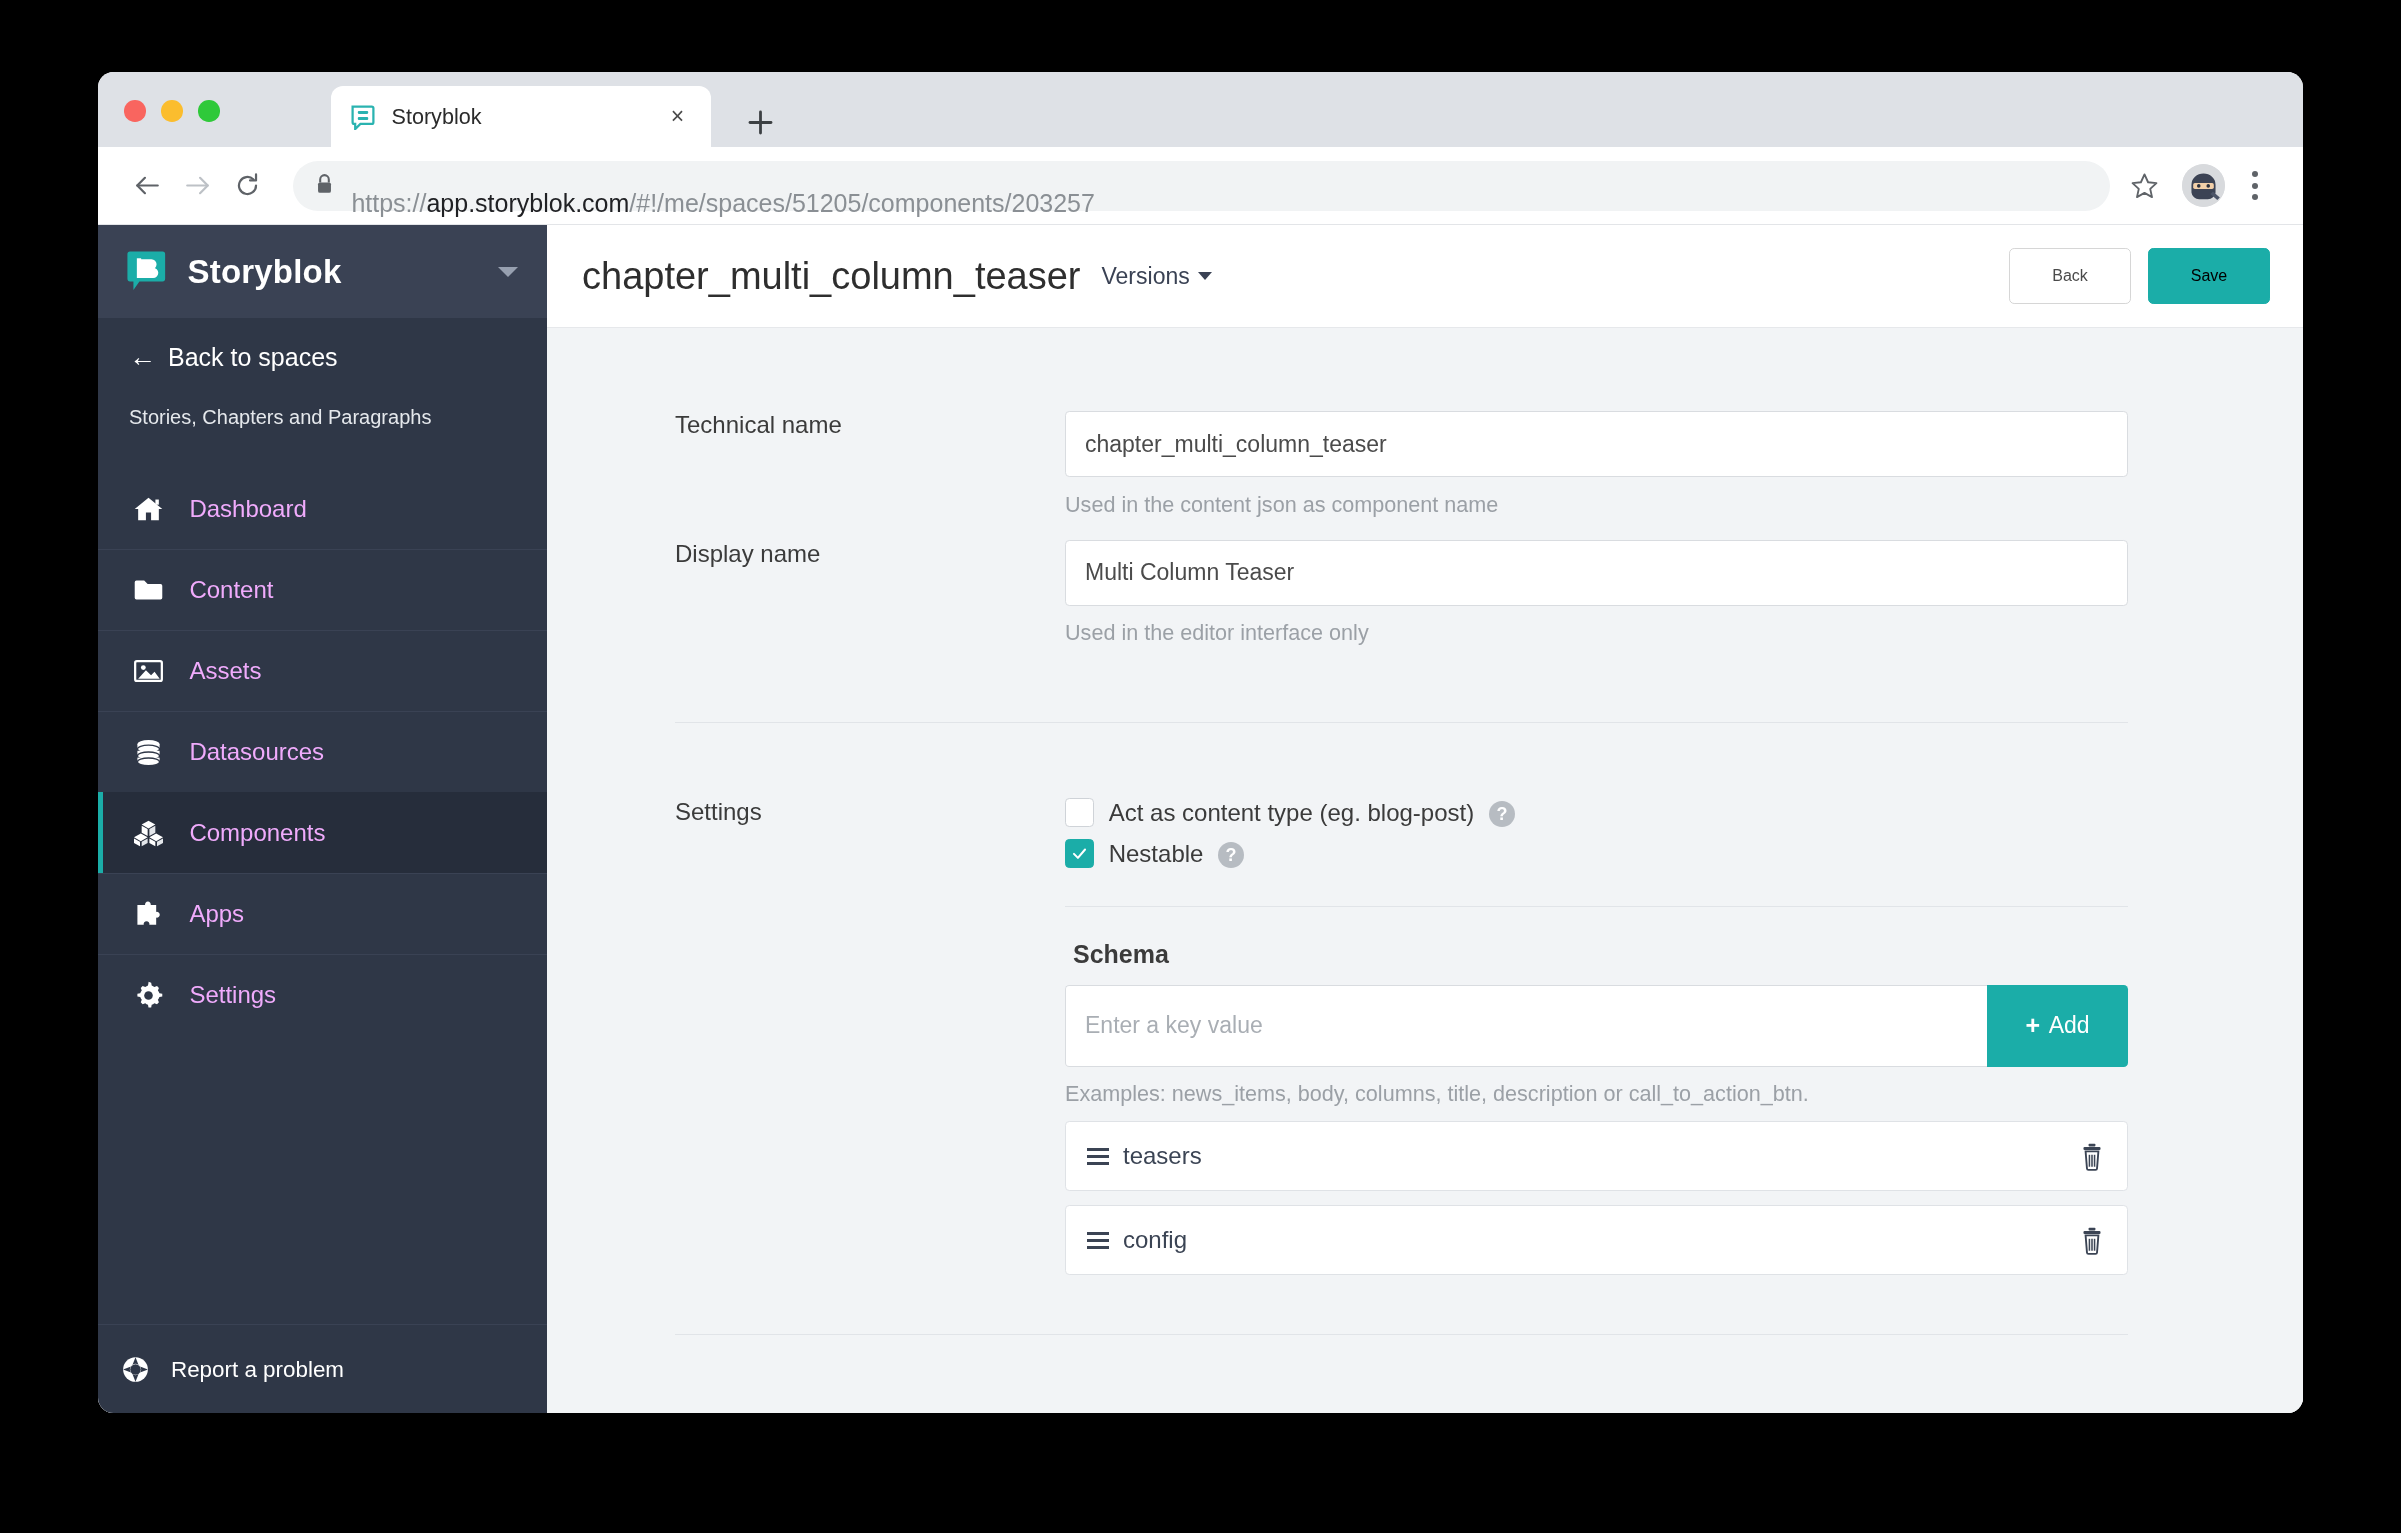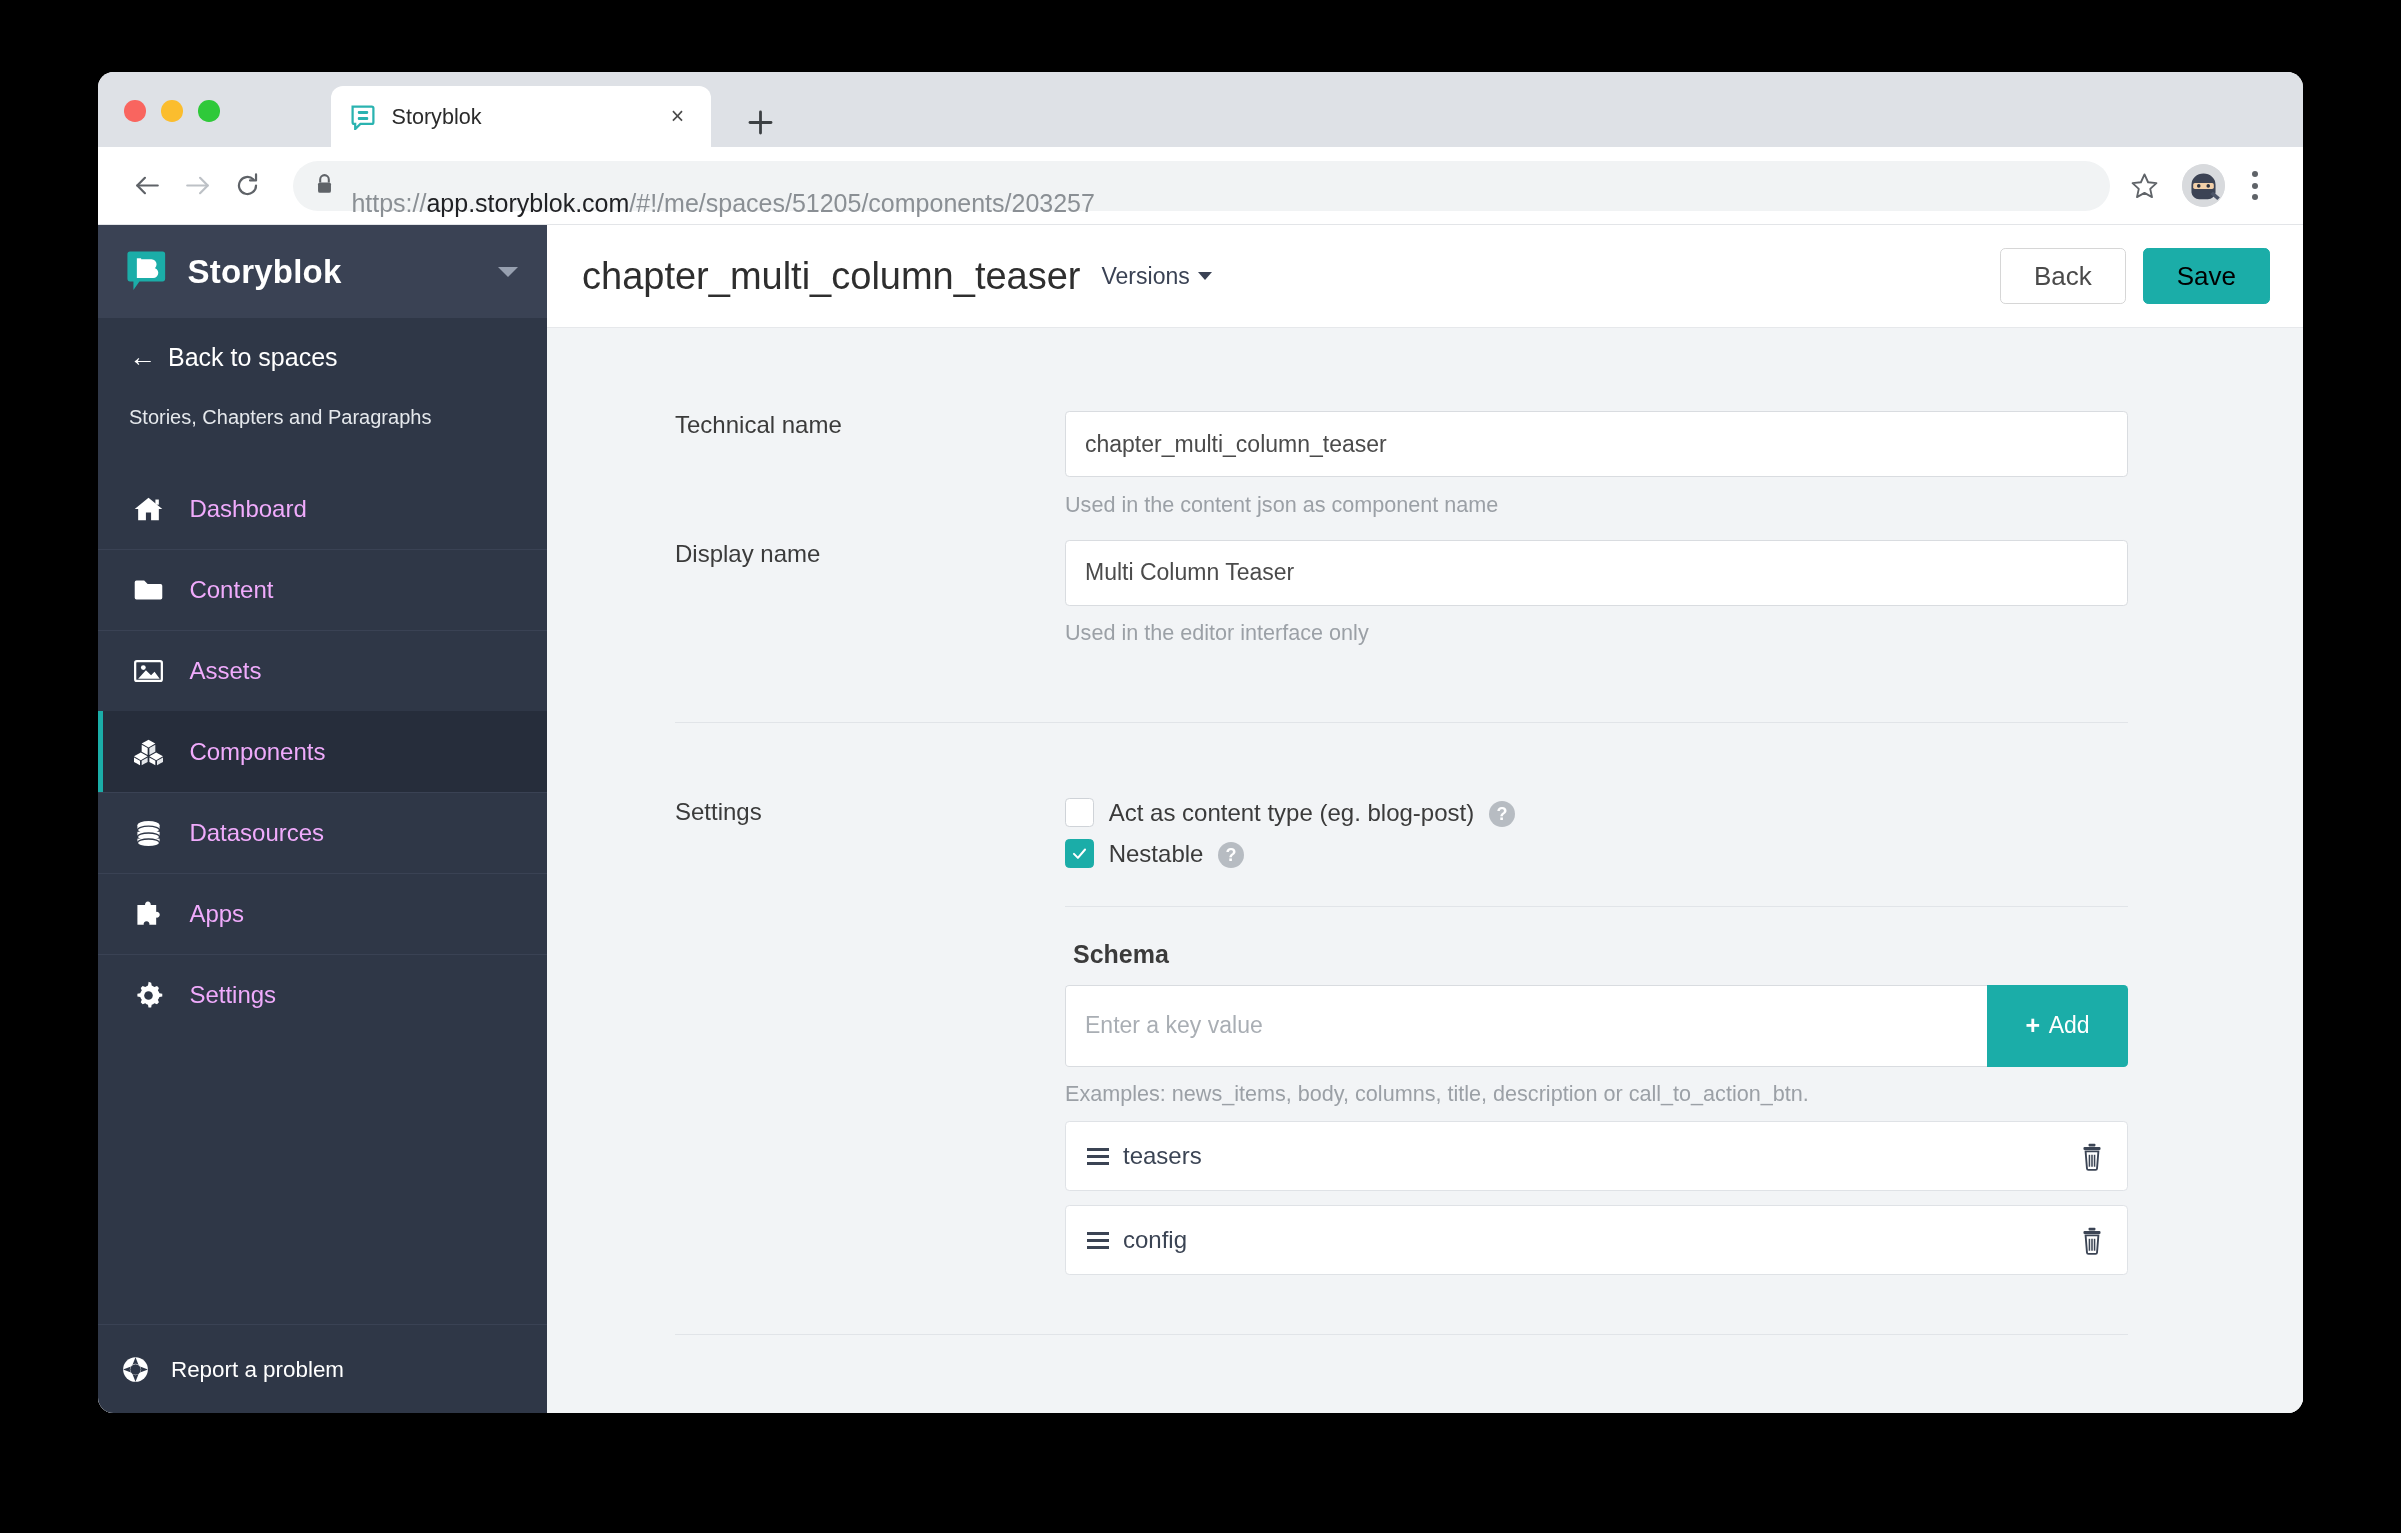--- a/index.html
+++ b/index.html
@@ -254,21 +254,21 @@
     gap: 7.8px;
     font-size: 23px;
     color: #3a4254;
     white-space: nowrap;
   }
   #versions-dropdown .caret { width: 0; height: 0; border-left: 7.8px solid transparent; border-right: 7.8px solid transparent; border-top: 8.6px solid #3a4254; }
   .header-spacer { flex: 1; }
   .btn {
     height: 56px;
     border-radius: 5.2px;
-    font-size: 26px;
+    font-size: 16px;
     display: flex;
     align-items: center;
     justify-content: center;
     padding: 1px 33px;
     white-space: nowrap;
   }
   #back-button {
     background: #ffffff;
     color: #4a4a4a;
     border: 0.9px solid #d6d6d6;
@@ -547,52 +547,52 @@
 
         <div class="nav-item">
           <span class="nav-icon">
             <svg viewBox="0 0 36 30" width="31" height="26">
               <rect x="2.5" y="3.5" width="31" height="23" rx="2" fill="none" stroke="#ffffff" stroke-width="2.6"></rect>
               <circle cx="12" cy="11" r="2.8" fill="#ffffff"></circle>
               <path d="M6 24 L15 14 L21 20 L25 16 L31 24 Z" fill="#ffffff"></path>
             </svg>
           </span>
           <span>Assets</span>
+        </div>
+
+        <div class="nav-item">
+          <span class="nav-icon">
+            <svg viewBox="0 0 36 34" width="31" height="29">
+              <ellipse cx="18" cy="7" rx="13" ry="4.6" fill="#ffffff"></ellipse>
+              <rect x="5" y="7" width="26" height="6" fill="#ffffff"></rect>
+              <ellipse cx="18" cy="13" rx="13" ry="4.6" fill="#ffffff" stroke="#2f3747" stroke-width="1.6"></ellipse>
+              <rect x="5" y="15" width="26" height="6" fill="#ffffff"></rect>
+              <ellipse cx="18" cy="21" rx="13" ry="4.6" fill="#ffffff" stroke="#2f3747" stroke-width="1.6"></ellipse>
+              <rect x="5" y="23" width="26" height="5" fill="#ffffff"></rect>
+              <ellipse cx="18" cy="28" rx="13" ry="4.6" fill="#ffffff" stroke="#2f3747" stroke-width="1.6"></ellipse>
+            </svg>
+          </span>
+          <span>Datasources</span>
         </div>
 
         <div class="nav-item active">
           <span class="nav-icon">
             <svg viewBox="0 0 38 34" width="33" height="29">
               <path d="M19 2 L27 6.5 L19 11 L11 6.5 Z" fill="#ffffff"></path>
               <path d="M11 7.8 L18 11.8 V20 L11 16 Z" fill="#ffffff"></path>
               <path d="M27 7.8 L20 11.8 V20 L27 16 Z" fill="#e3e6ea"></path>
               <path d="M10 17 L18 21.5 L10 26 L2 21.5 Z" fill="#ffffff"></path>
               <path d="M2 22.8 L9 26.8 V32 L2 28 Z" fill="#ffffff"></path>
               <path d="M18 22.8 L11 26.8 V32 L18 28 Z" fill="#e3e6ea"></path>
               <path d="M28 17 L36 21.5 L28 26 L20 21.5 Z" fill="#ffffff"></path>
               <path d="M20 22.8 L27 26.8 V32 L20 28 Z" fill="#ffffff"></path>
               <path d="M36 22.8 L29 26.8 V32 L36 28 Z" fill="#e3e6ea"></path>
             </svg>
           </span>
           <span>Components</span>
-        </div>
-
-        <div class="nav-item">
-          <span class="nav-icon">
-            <svg viewBox="0 0 36 34" width="31" height="29">
-              <ellipse cx="18" cy="7" rx="13" ry="4.6" fill="#ffffff"></ellipse>
-              <rect x="5" y="7" width="26" height="6" fill="#ffffff"></rect>
-              <ellipse cx="18" cy="13" rx="13" ry="4.6" fill="#ffffff" stroke="#2f3747" stroke-width="1.6"></ellipse>
-              <rect x="5" y="15" width="26" height="6" fill="#ffffff"></rect>
-              <ellipse cx="18" cy="21" rx="13" ry="4.6" fill="#ffffff" stroke="#2f3747" stroke-width="1.6"></ellipse>
-              <rect x="5" y="23" width="26" height="5" fill="#ffffff"></rect>
-              <ellipse cx="18" cy="28" rx="13" ry="4.6" fill="#ffffff" stroke="#2f3747" stroke-width="1.6"></ellipse>
-            </svg>
-          </span>
-          <span>Datasources</span>
         </div>
 
         <div class="nav-item">
           <span class="nav-icon">
             <svg viewBox="0 0 36 34" width="31" height="29">
               <path d="M5 6 h9 a3.4 3.4 0 1 1 6.6 0 H27 v8 a3.4 3.4 0 1 1 0 6.6 V29 h-8 a3.4 3.4 0 1 0 -6.6 0 H5 Z" fill="#ffffff"></path>
             </svg>
           </span>
           <span>Apps</span>
         </div>

